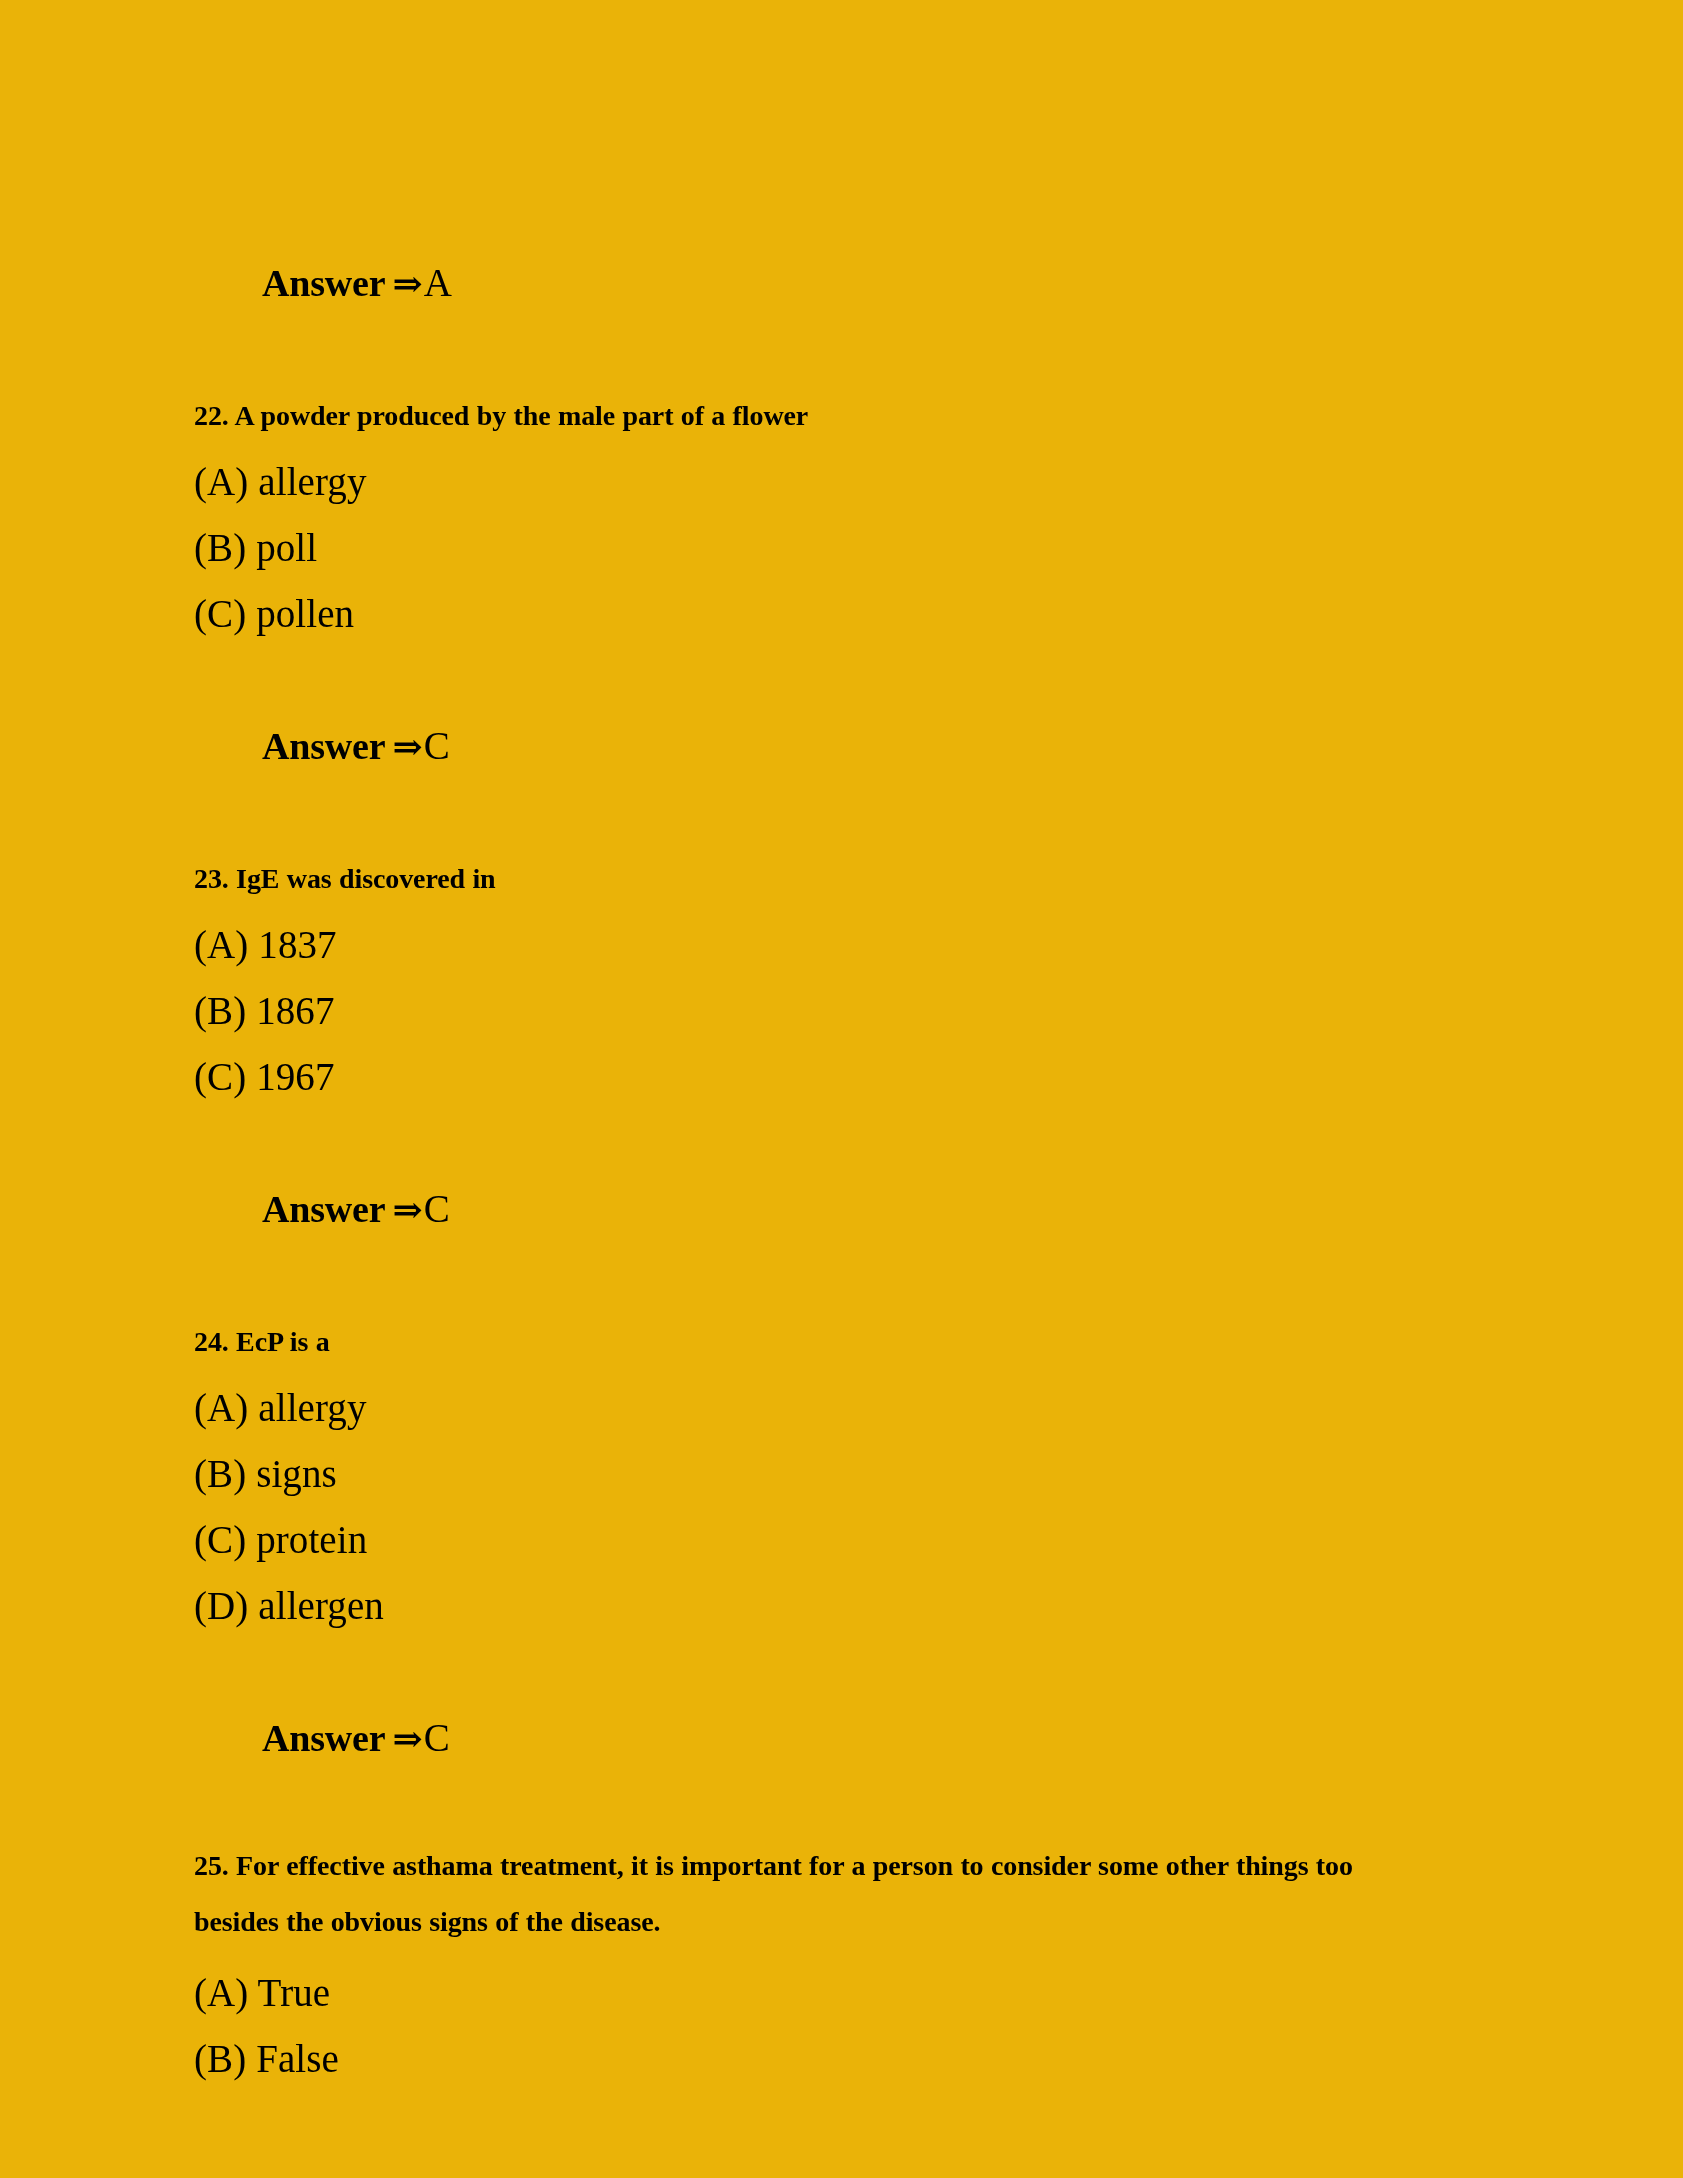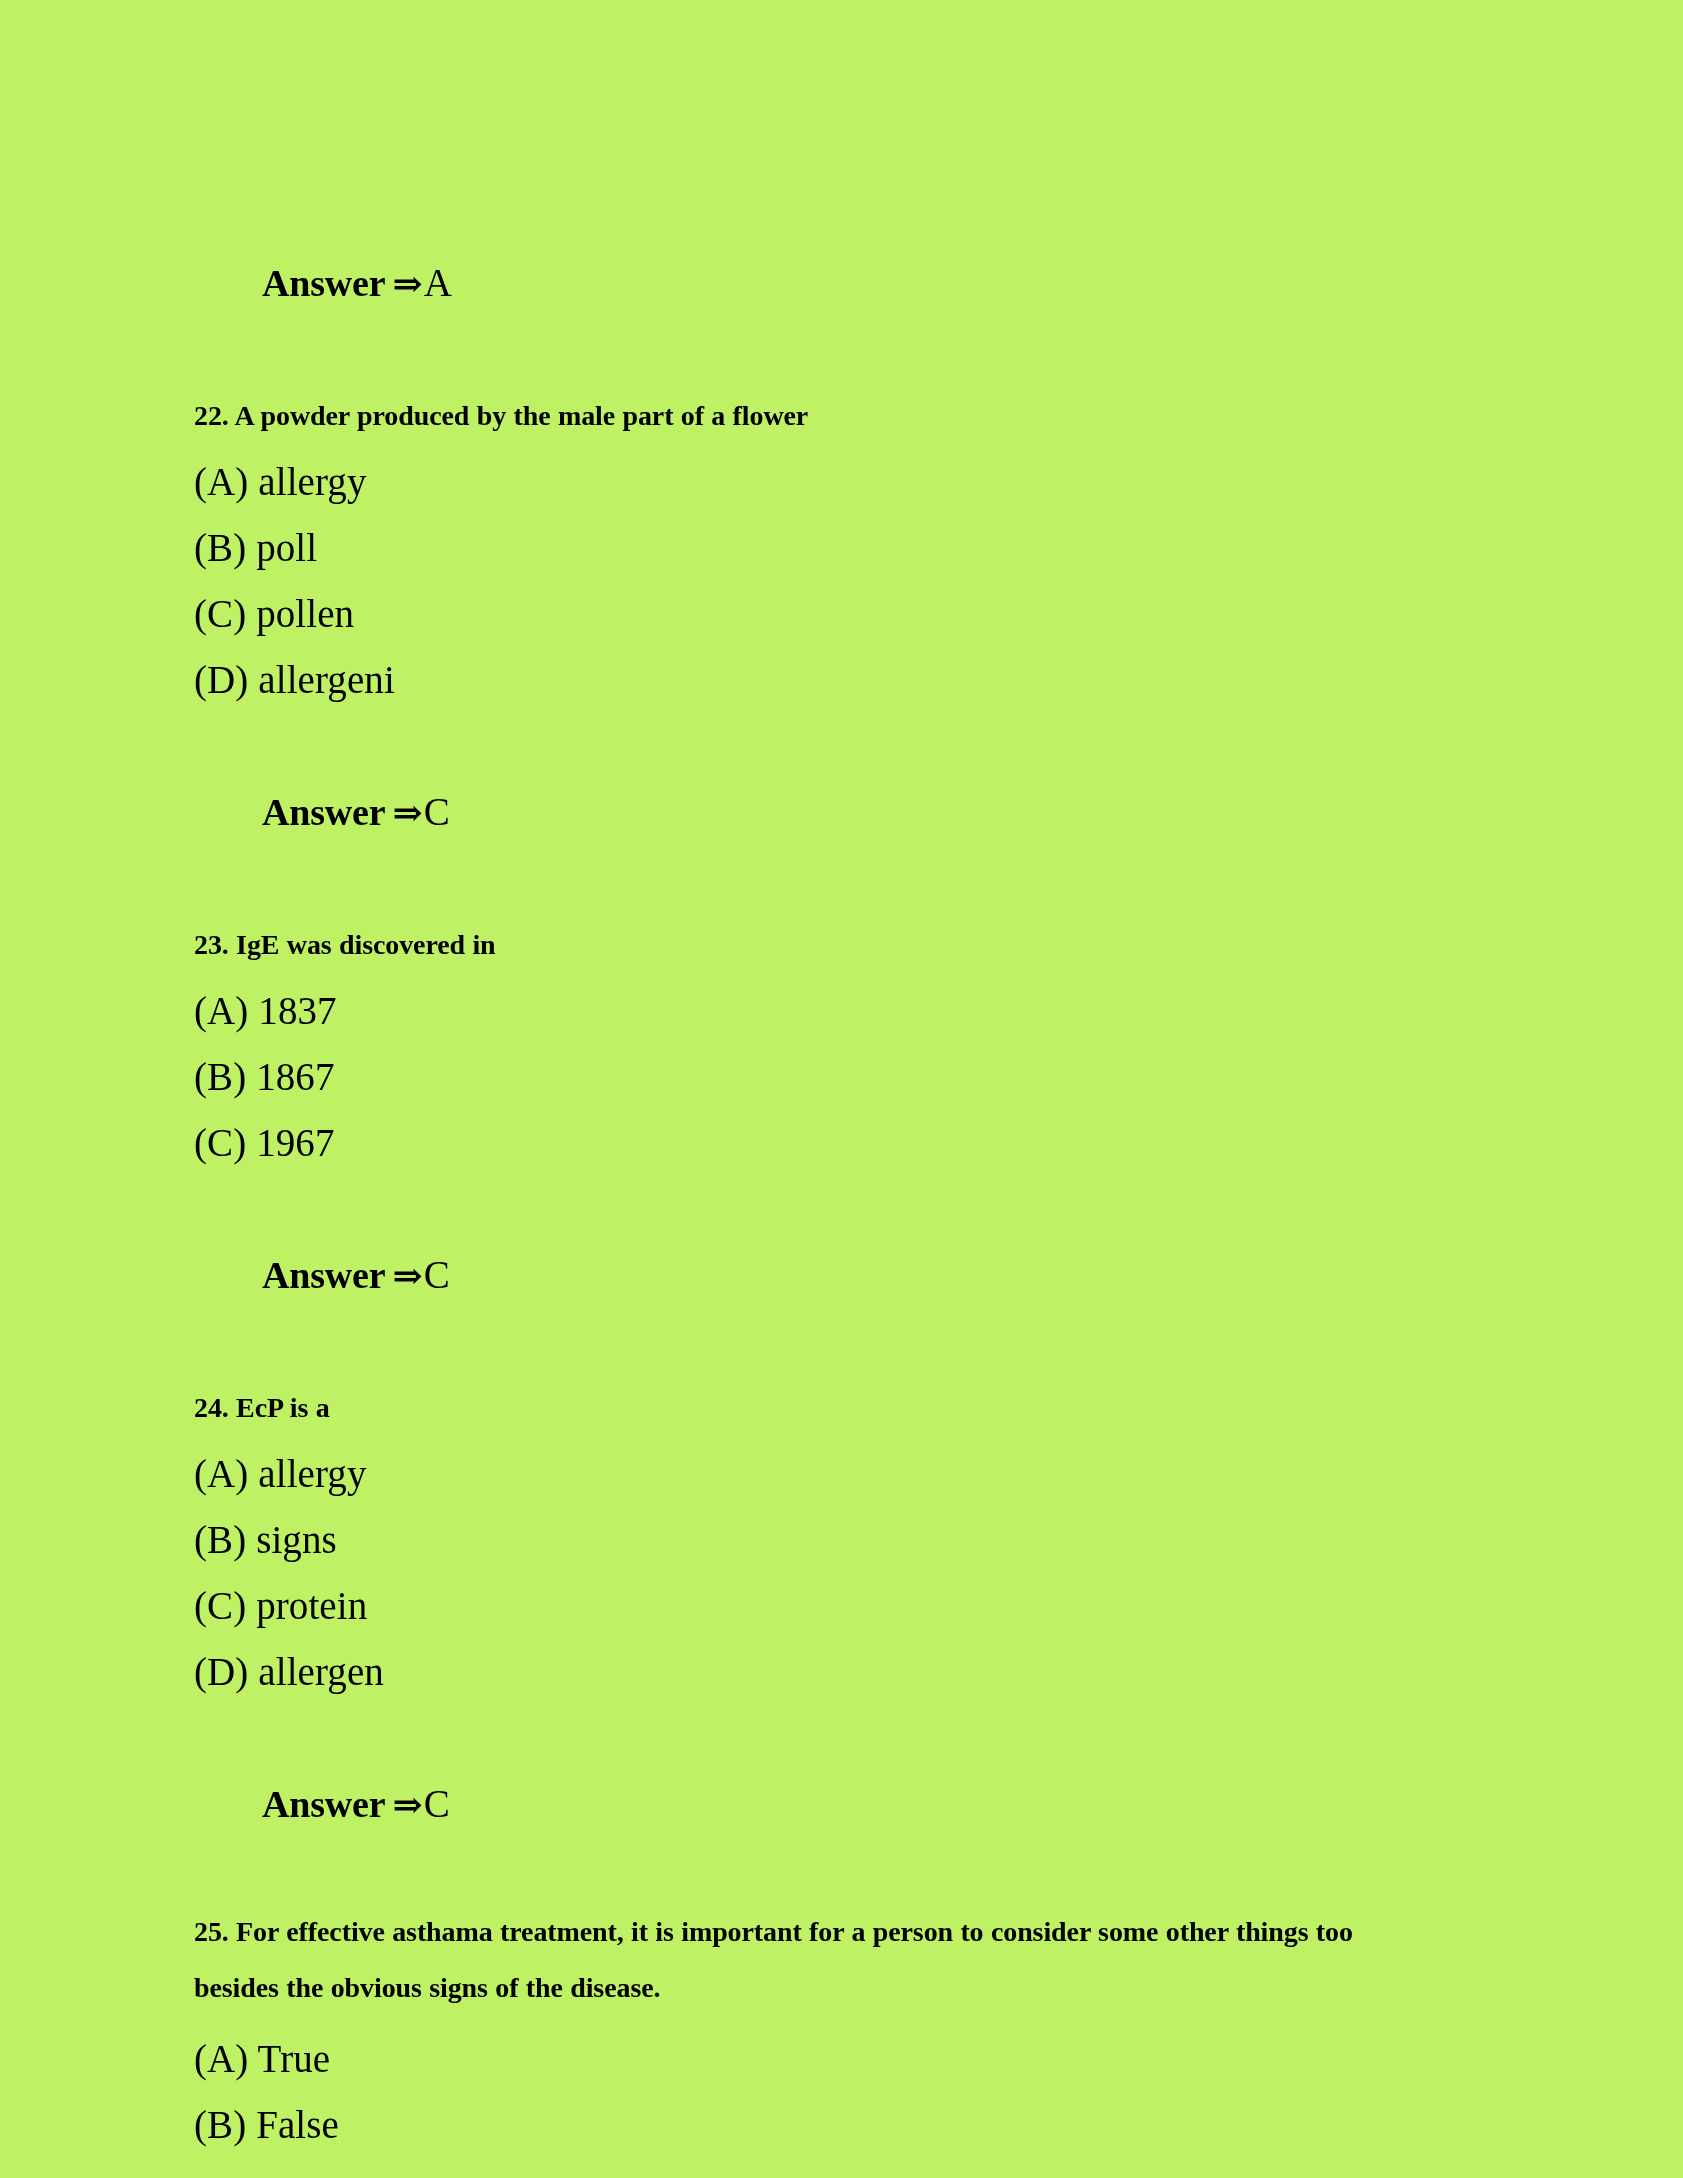--- a/index.html
+++ b/index.html
@@ -12,21 +12,21 @@
   body {
     font-family: "Liberation Serif", "DejaVu Serif", serif;
     color: #000000;
     -webkit-font-smoothing: antialiased;
   }
 
   .page {
     position: relative;
     width: 1683px;
     height: 2178px;
-    background: #bef264;
+    background: #eab308;
     overflow: hidden;
     box-sizing: border-box;
   }
 
   
   .content {
     position: absolute;
     left: 194px;
     top: 184px;
     width: 1247px;
@@ -92,21 +92,20 @@
   <div class="content">
 
     <p class="line answer">
       <span class="answer-label">Answer</span><span class="answer-arrow">⇒</span><span class="answer-value">A</span>
     </p>
 
     <p class="line question">22. A powder produced by the male part of a flower</p>
     <p class="line option">(A) allergy</p>
     <p class="line option">(B) poll</p>
     <p class="line option">(C) pollen</p>
-    <p class="line option">(D) allergeni</p>
 
     <p class="line answer">
       <span class="answer-label">Answer</span><span class="answer-arrow">⇒</span><span class="answer-value">C</span>
     </p>
 
     <p class="line question">23. IgE was discovered in</p>
     <p class="line option">(A) 1837</p>
     <p class="line option">(B) 1867</p>
     <p class="line option">(C) 1967</p>
 

